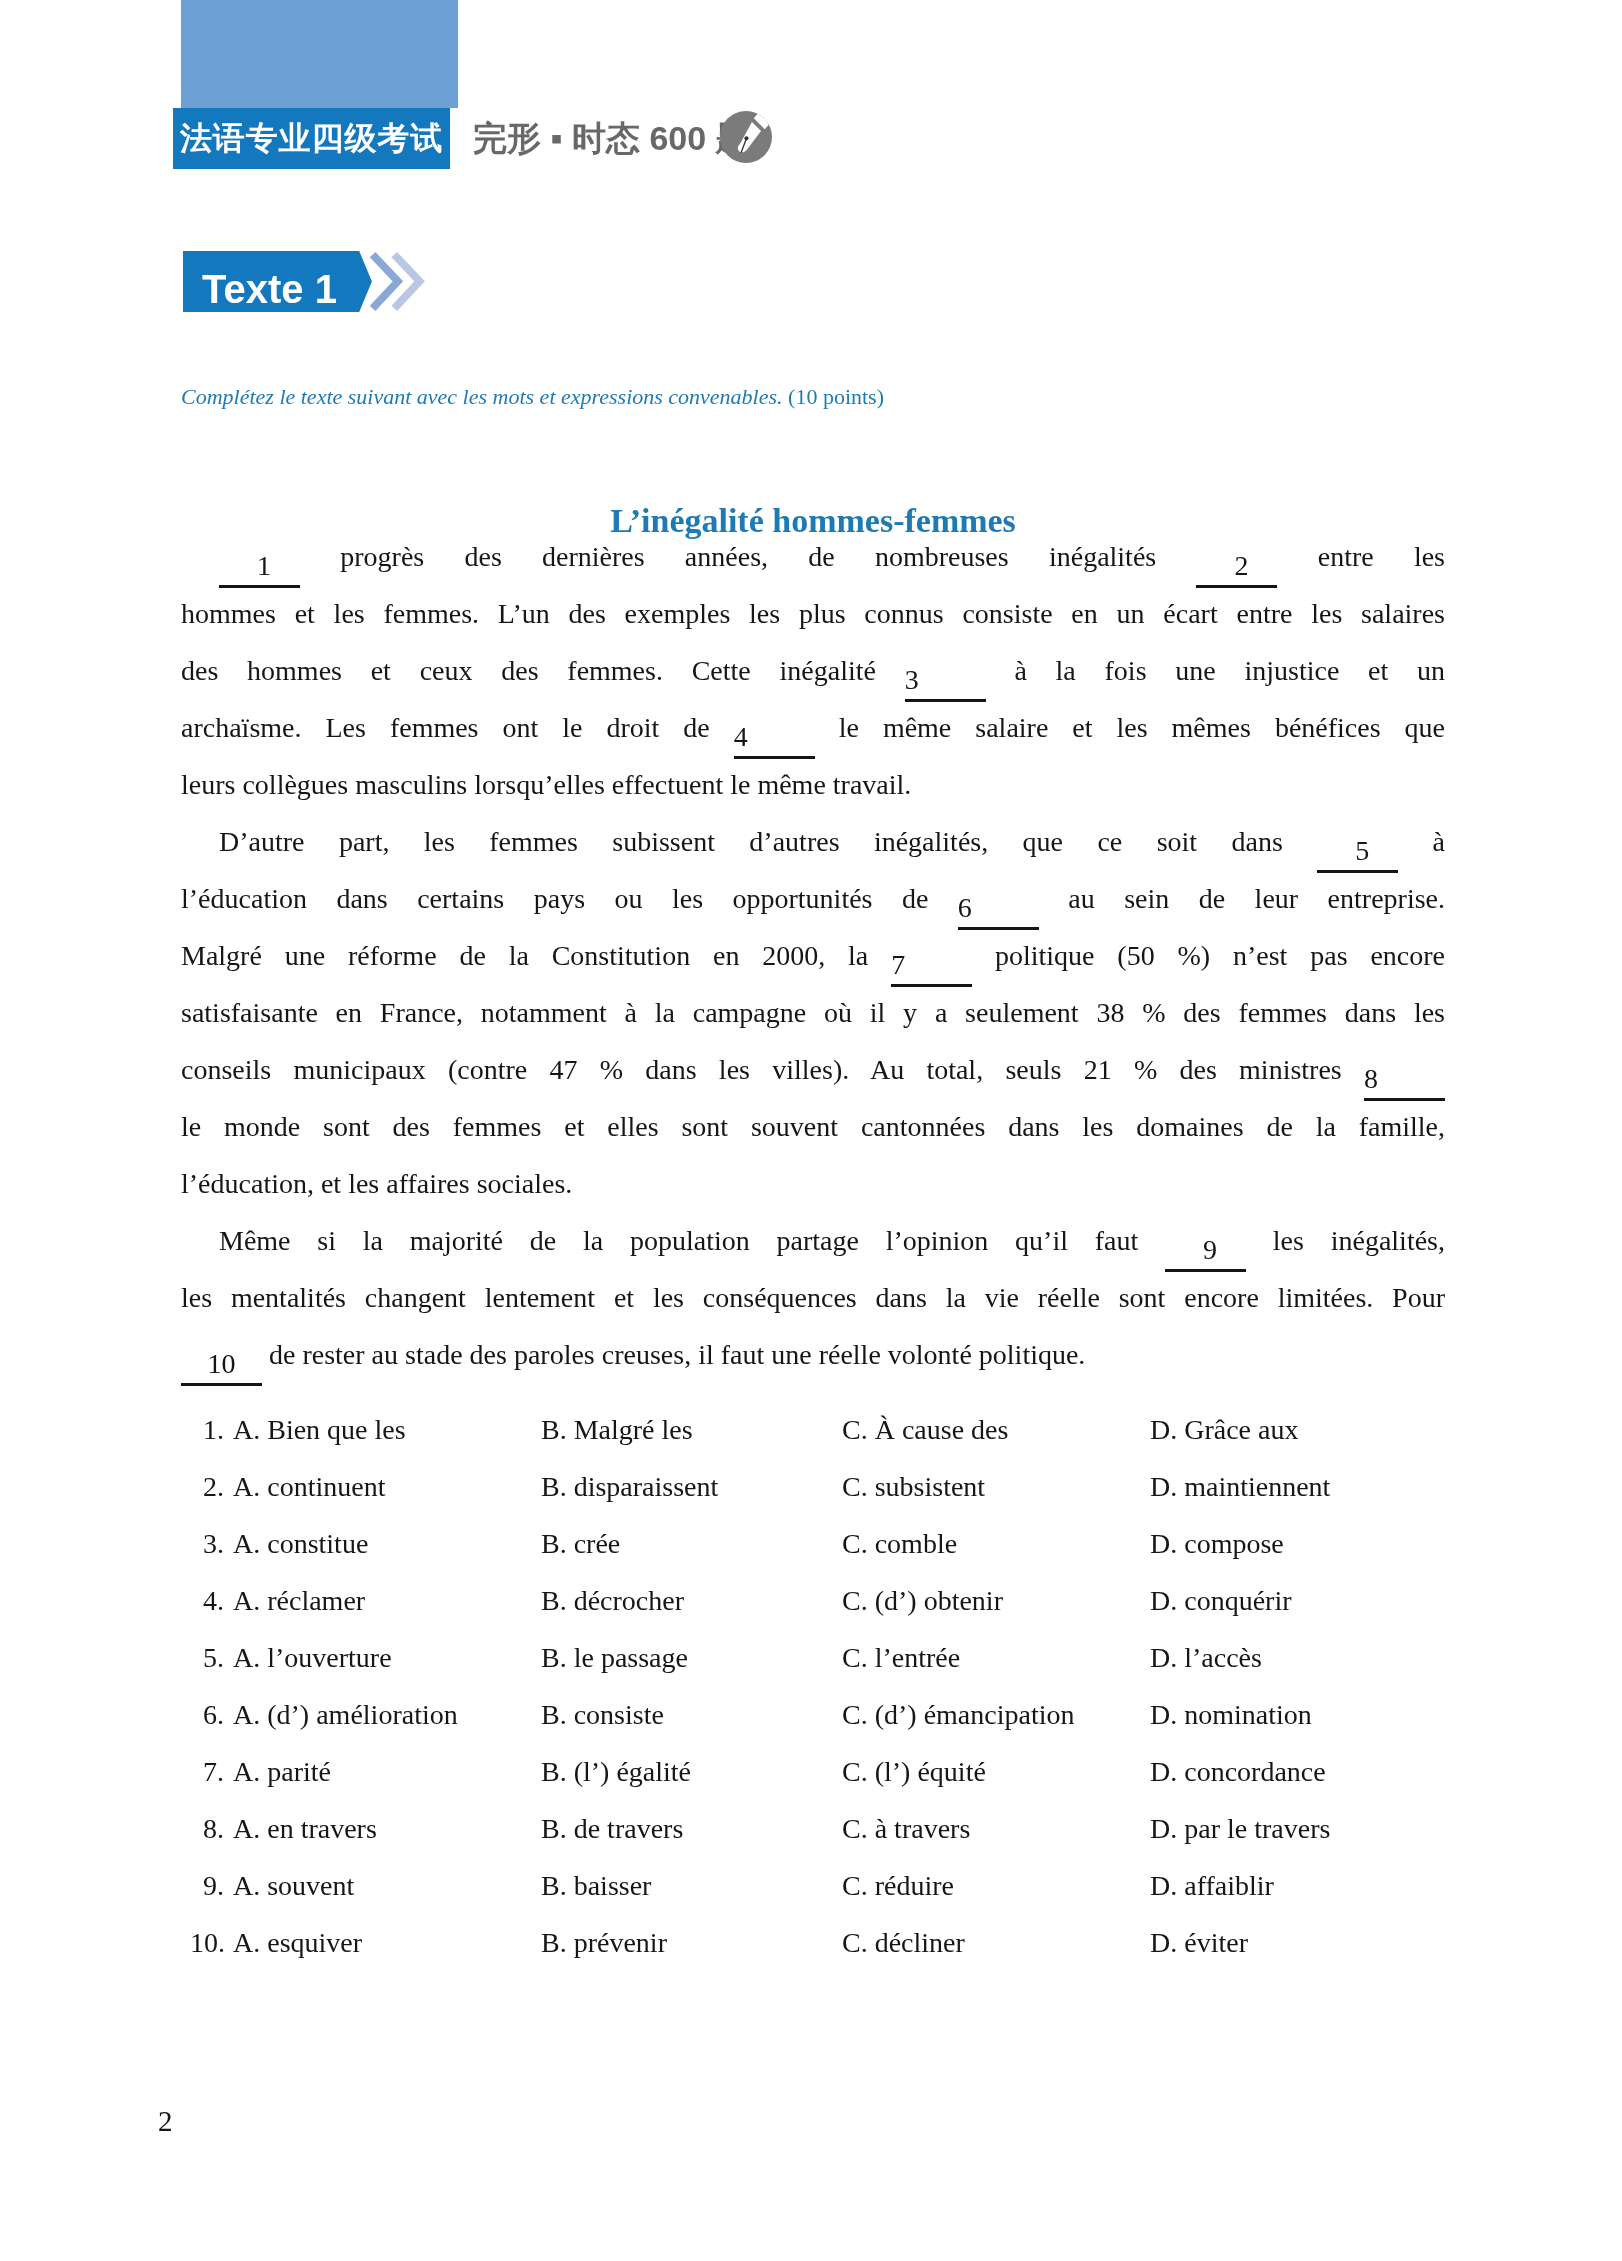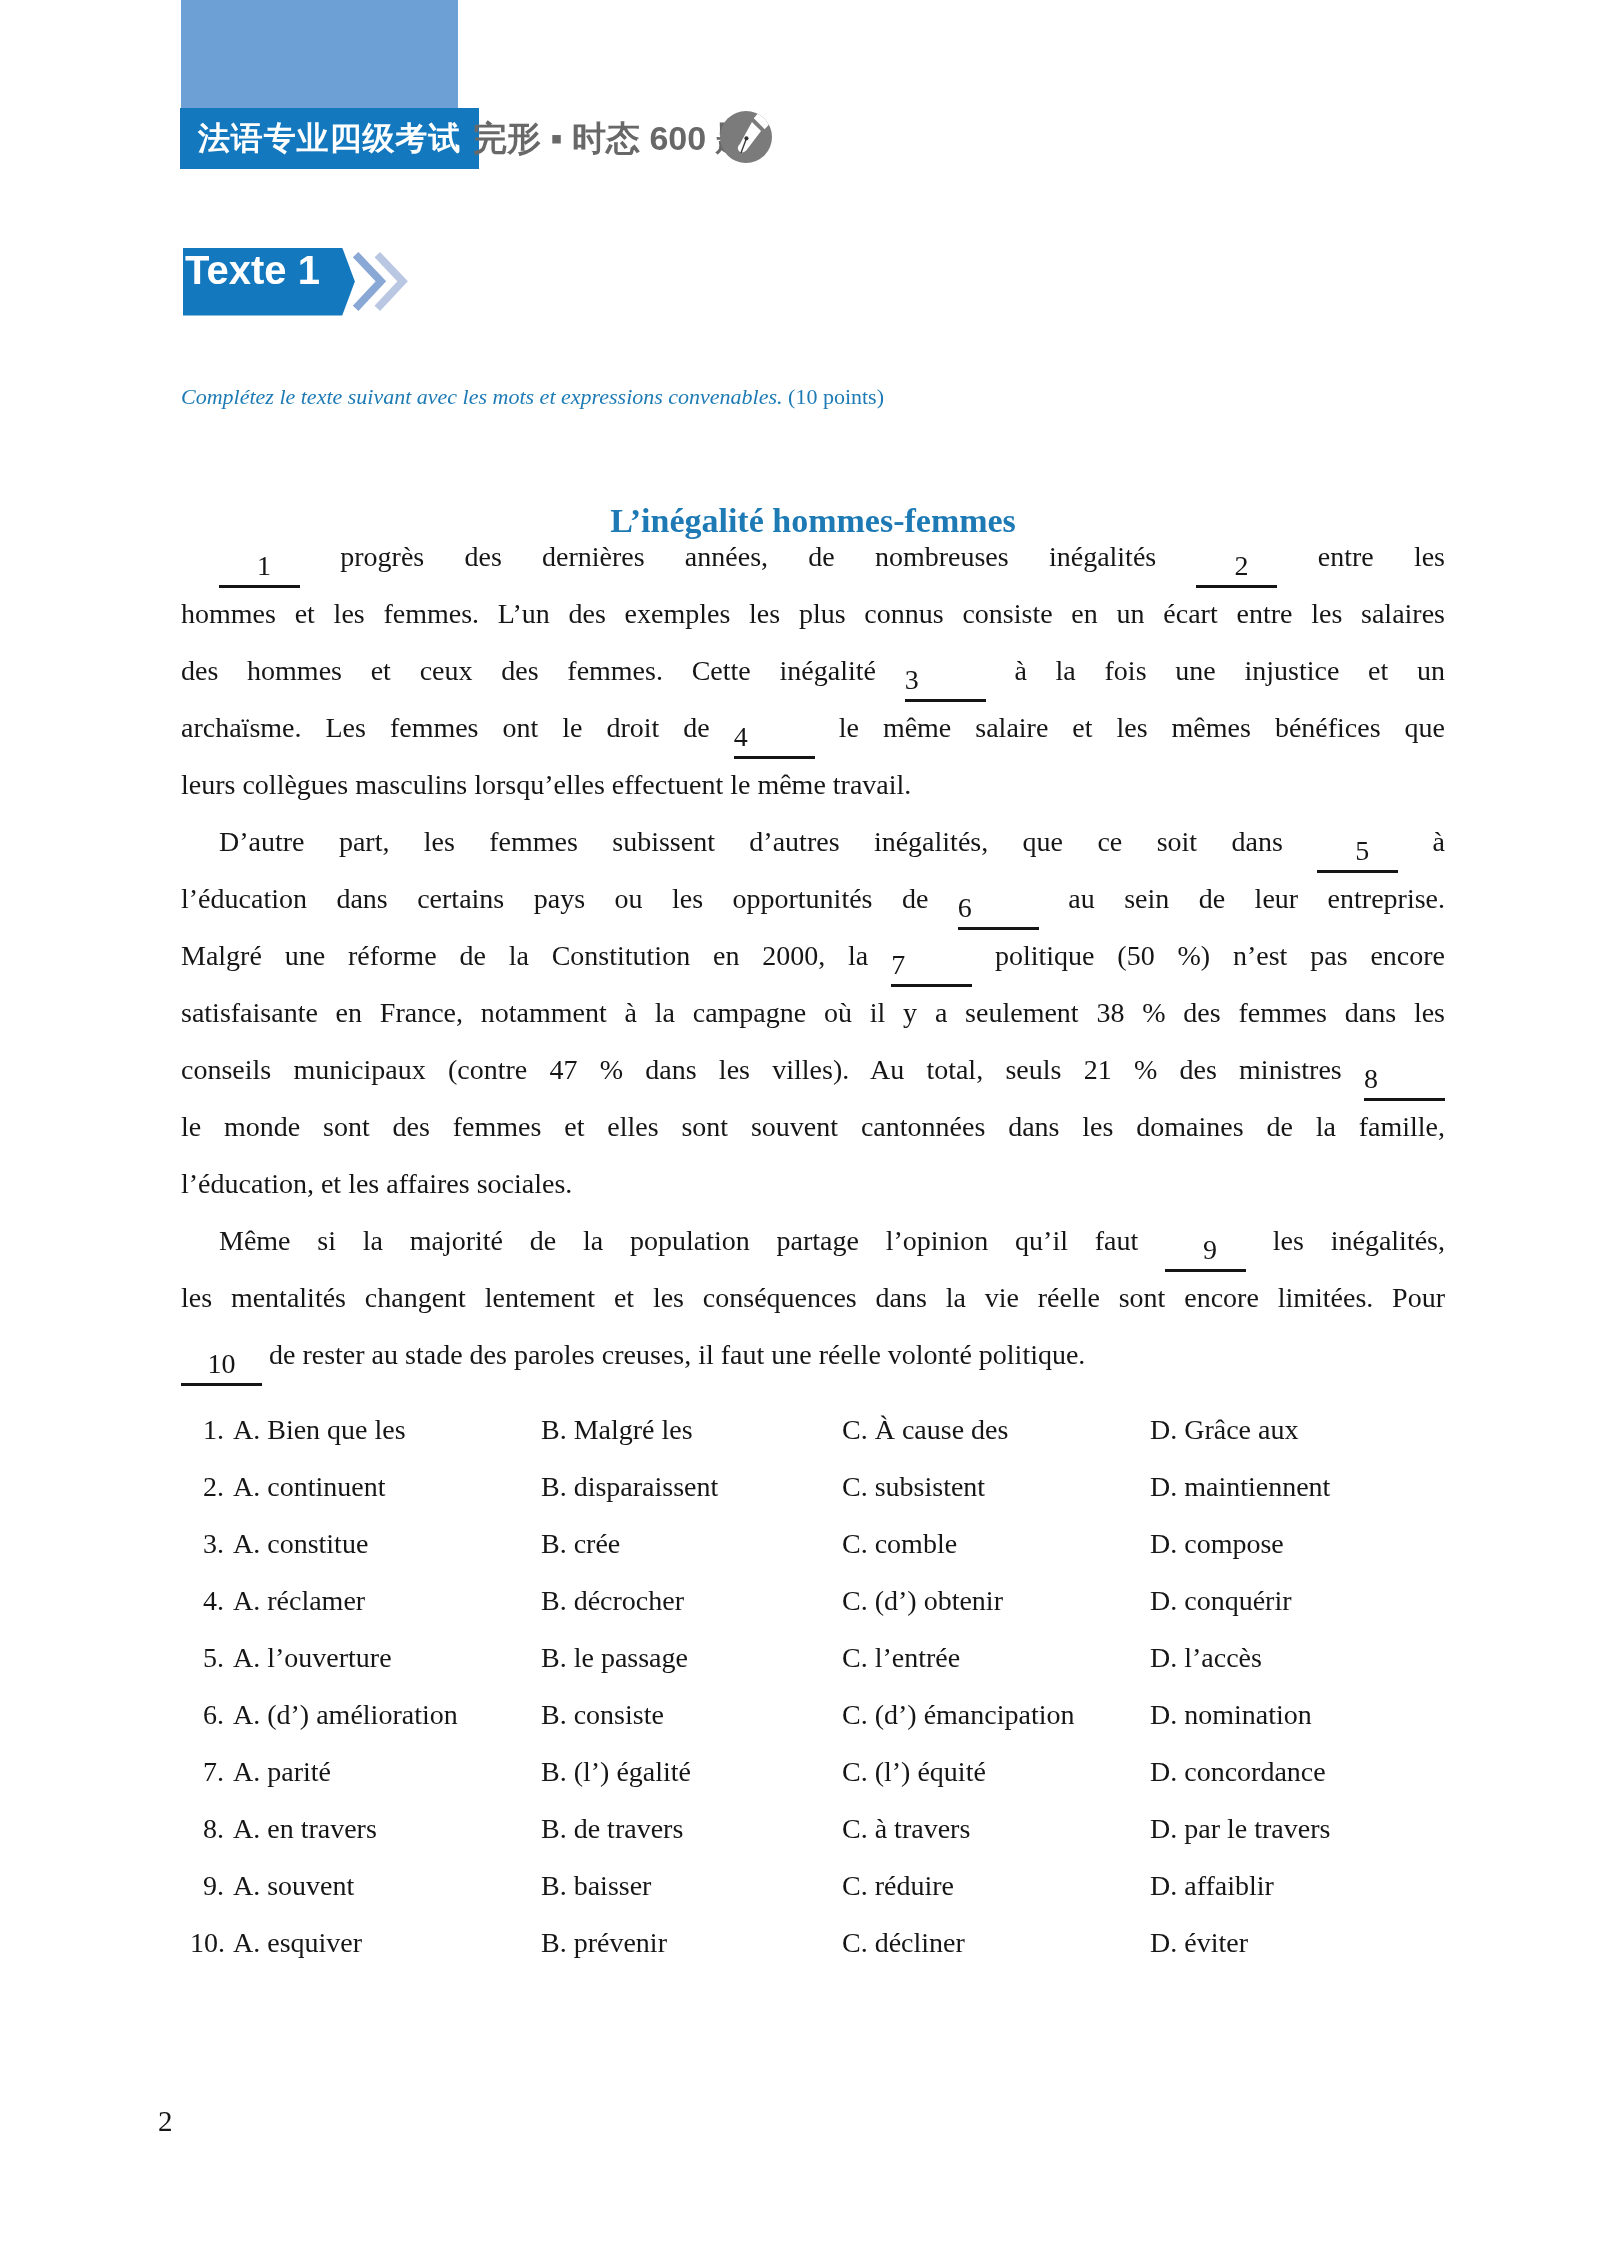--- a/index.html
+++ b/index.html
@@ -5,30 +5,30 @@
   :root{
     --blue-light:#6da1d6; --blue-dark:#1478be; --head-blue:#1d7ab5;
     --gray-text:#686868; --pen-gray:#7b7b7b; --chev1:#8aa8d5; --chev2:#bac7e3;
     --ink:#161616;
   }
   html,body{margin:0;padding:0;background:#fff;}
   .page{position:relative;width:1622px;height:2265px;background:#fff;overflow:hidden;
         font-family:"Liberation Serif",serif;color:var(--ink);}
   
   .hdr-light{position:absolute;left:181px;top:0;width:277px;height:108px;background:var(--blue-light);}
-  .hdr-dark{position:absolute;left:180px;top:108px;width:299px;height:61px;background:var(--blue-dark);
+  .hdr-dark{position:absolute;left:173px;top:108px;width:277px;height:61px;background:var(--blue-dark);
             display:flex;align-items:center;justify-content:center;}
   .hdr-dark span{color:#fff;font:bold 32px "Liberation Sans",sans-serif;letter-spacing:0.9px;white-space:nowrap;}
   .hdr-book{position:absolute;left:473px;top:108px;height:61px;display:flex;align-items:center;
             font:bold 34px "Liberation Sans",sans-serif;color:var(--gray-text);white-space:nowrap;}
   .pen{position:absolute;left:720px;top:111px;width:52px;height:52px;}
   
   .banner-row{position:absolute;left:183px;top:251px;height:61px;display:flex;align-items:center;}
-  .banner-shape{height:68px;display:flex;align-items:flex-start;background:var(--blue-dark);color:#fff;
-                padding:0 35px 0 2px;font:bold 40px "Liberation Sans",sans-serif;
+  .banner-shape{height:61px;display:flex;align-items:flex-end;background:var(--blue-dark);color:#fff;
+                padding:0 35px 0 19px;font:bold 40px "Liberation Sans",sans-serif;
                 clip-path:polygon(0 0,calc(100% - 12.7px) 0,100% 50%,calc(100% - 12.7px) 100%,0 100%);}
   .chevs{margin-left:-4.5px;}
   
   .instr{position:absolute;left:181px;top:384px;width:1264px;font-size:22px;color:var(--head-blue);white-space:nowrap;}
   .instr .it{font-style:italic;}
   .ptitle{position:absolute;left:181px;top:462px;width:1264px;text-align:center;
           font-size:34px;font-weight:bold;color:var(--head-blue);margin-top:40px;}
   
   .passage{position:absolute;left:181px;top:528px;width:1264px;}
   .pline{height:57px;line-height:57px;font-size:28px;white-space:normal;}

